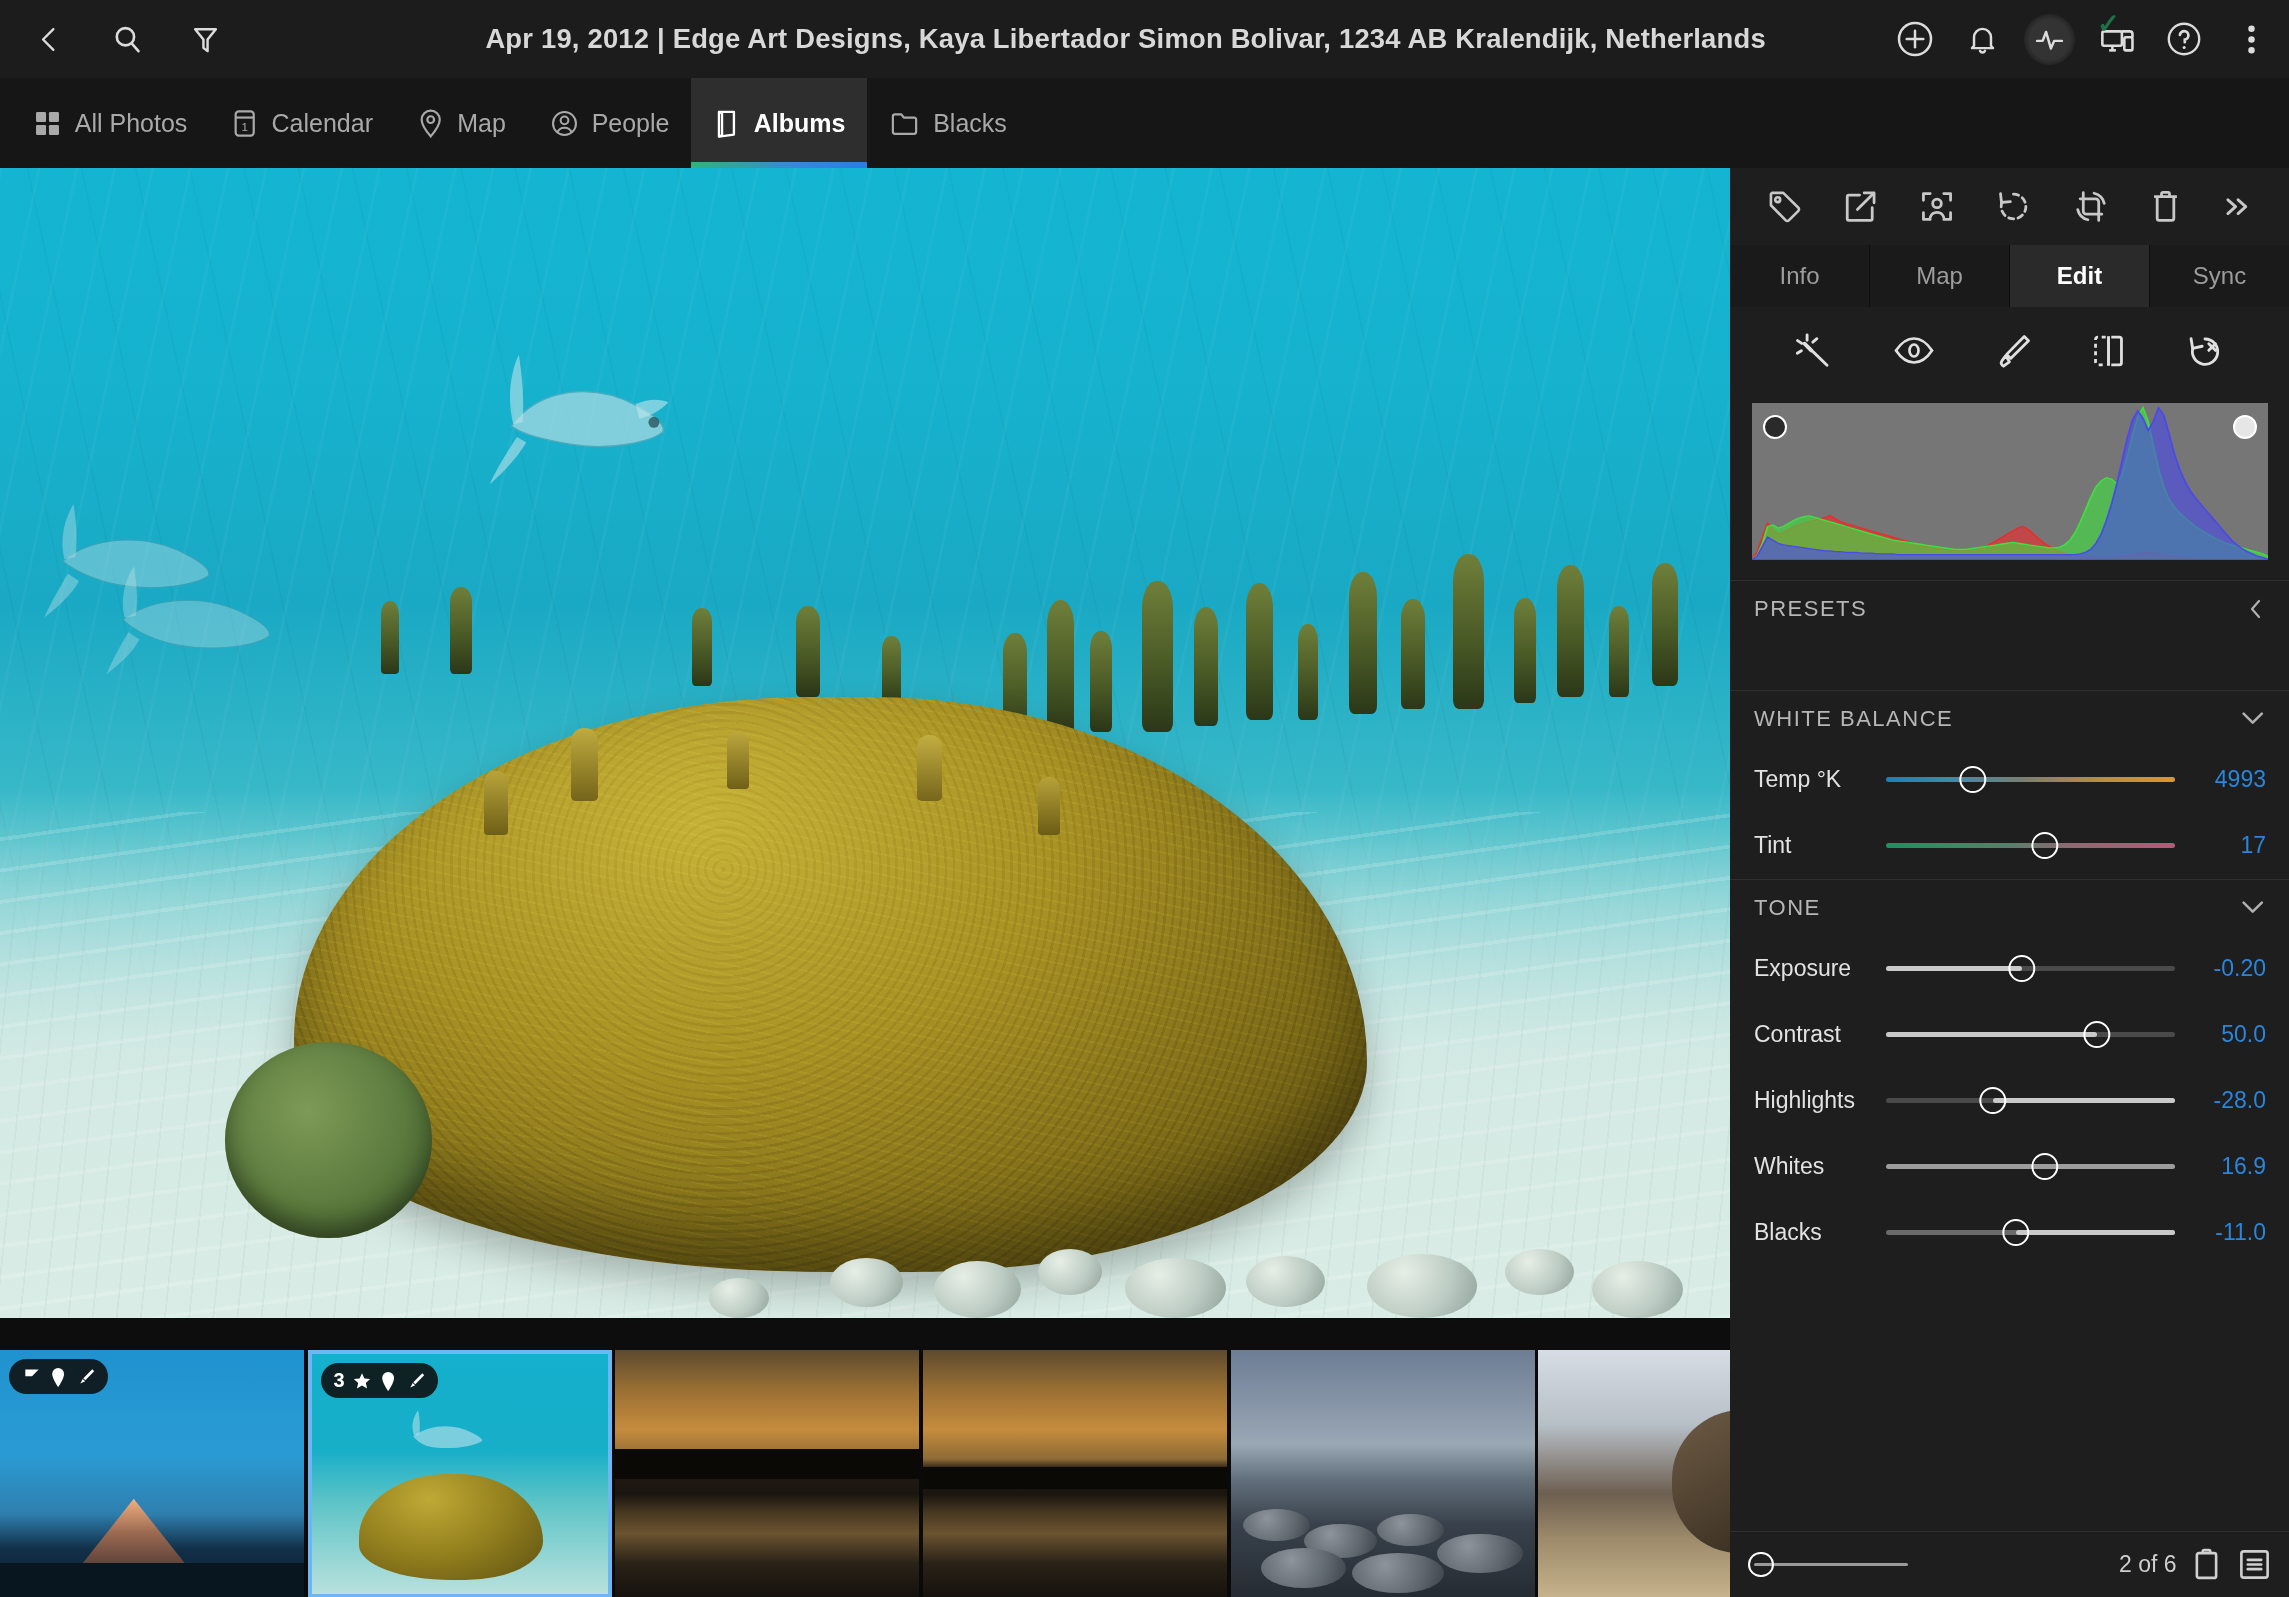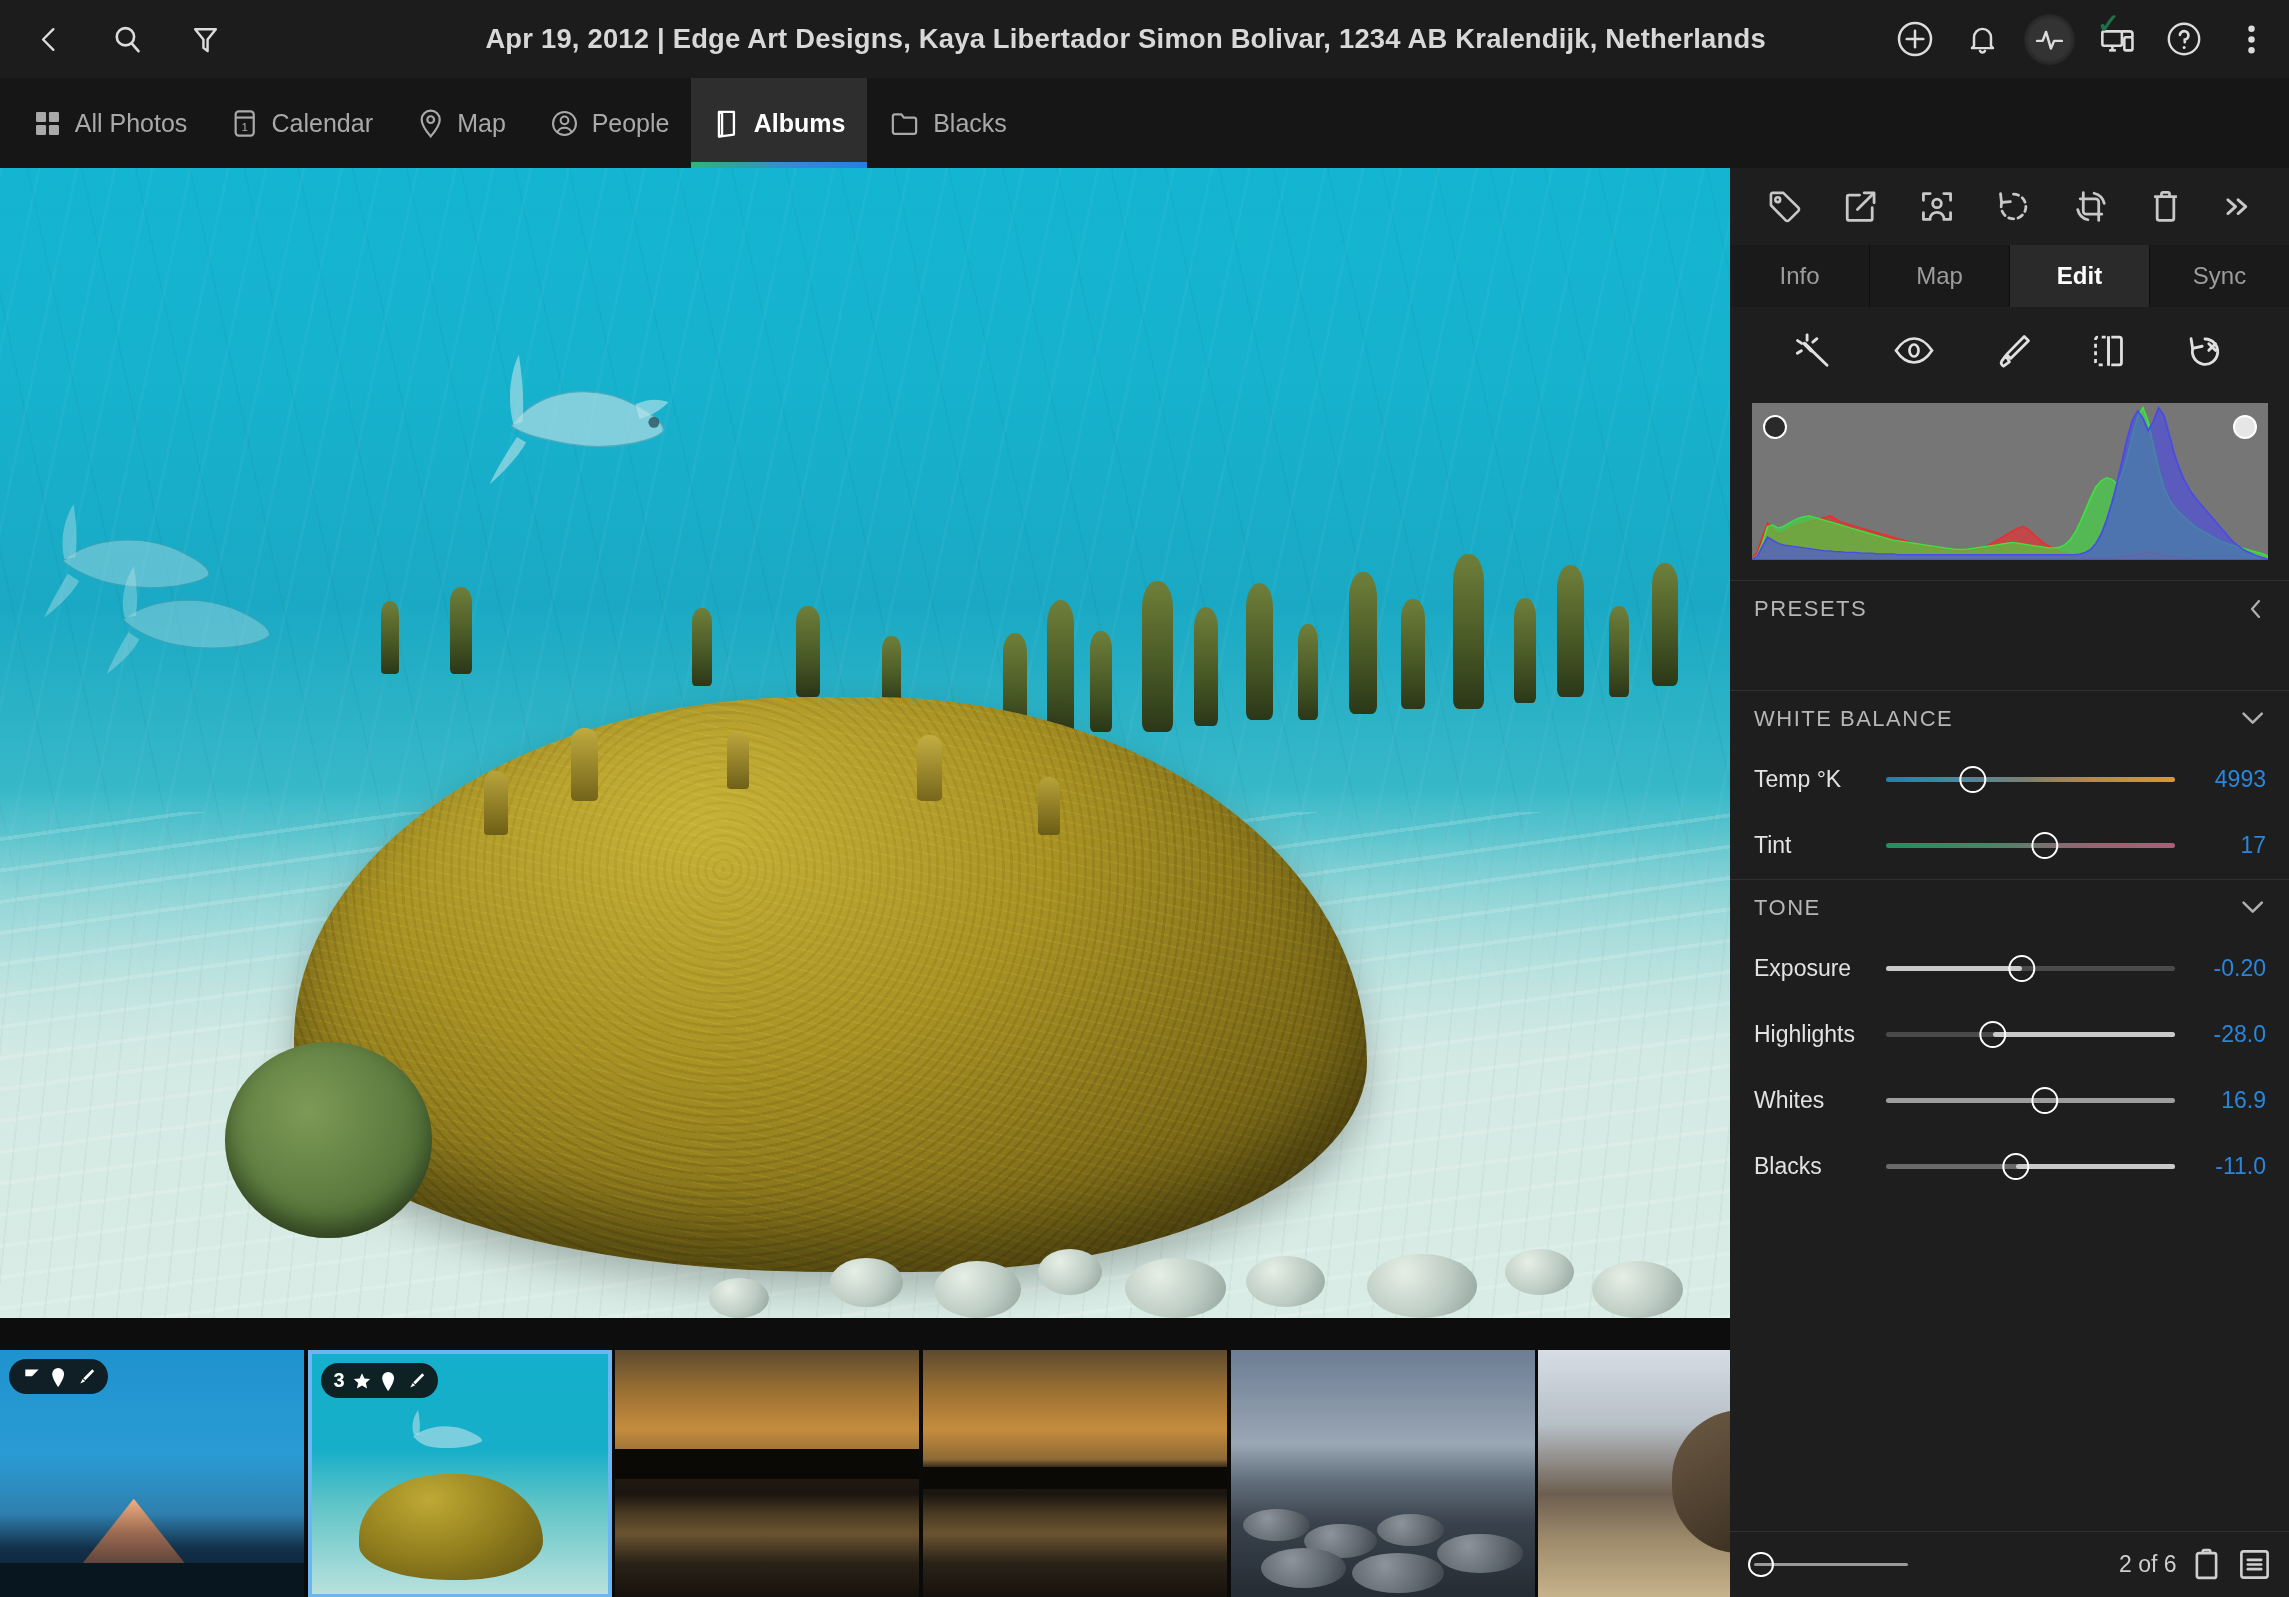--- a/index.html
+++ b/index.html
@@ -643,20 +643,29 @@
     <div class="slider-row">
       <span class="sl-label">Exposure</span>
       <span class="sl-track-wrap">
         <span class="sl-track"></span>
         <span class="sl-fill" style="width:47%"></span>
         <span class="sl-knob" style="left:47%"></span>
       </span>
       <span class="sl-value">-0.20</span>
     </div>
 
+    <div class="slider-row">
+      <span class="sl-label">Contrast</span>
+      <span class="sl-track-wrap">
+        <span class="sl-track"></span>
+        <span class="sl-fill" style="width:73%"></span>
+        <span class="sl-knob" style="left:73%"></span>
+      </span>
+      <span class="sl-value">50.0</span>
+    </div>
 
     <div class="slider-row">
       <span class="sl-label">Highlights</span>
       <span class="sl-track-wrap">
         <span class="sl-track" style="background:#4a4a4a"></span>
         <span class="sl-fill" style="left:37%; right:0; width:auto"></span>
         <span class="sl-knob" style="left:37%"></span>
       </span>
       <span class="sl-value">-28.0</span>
     </div>

